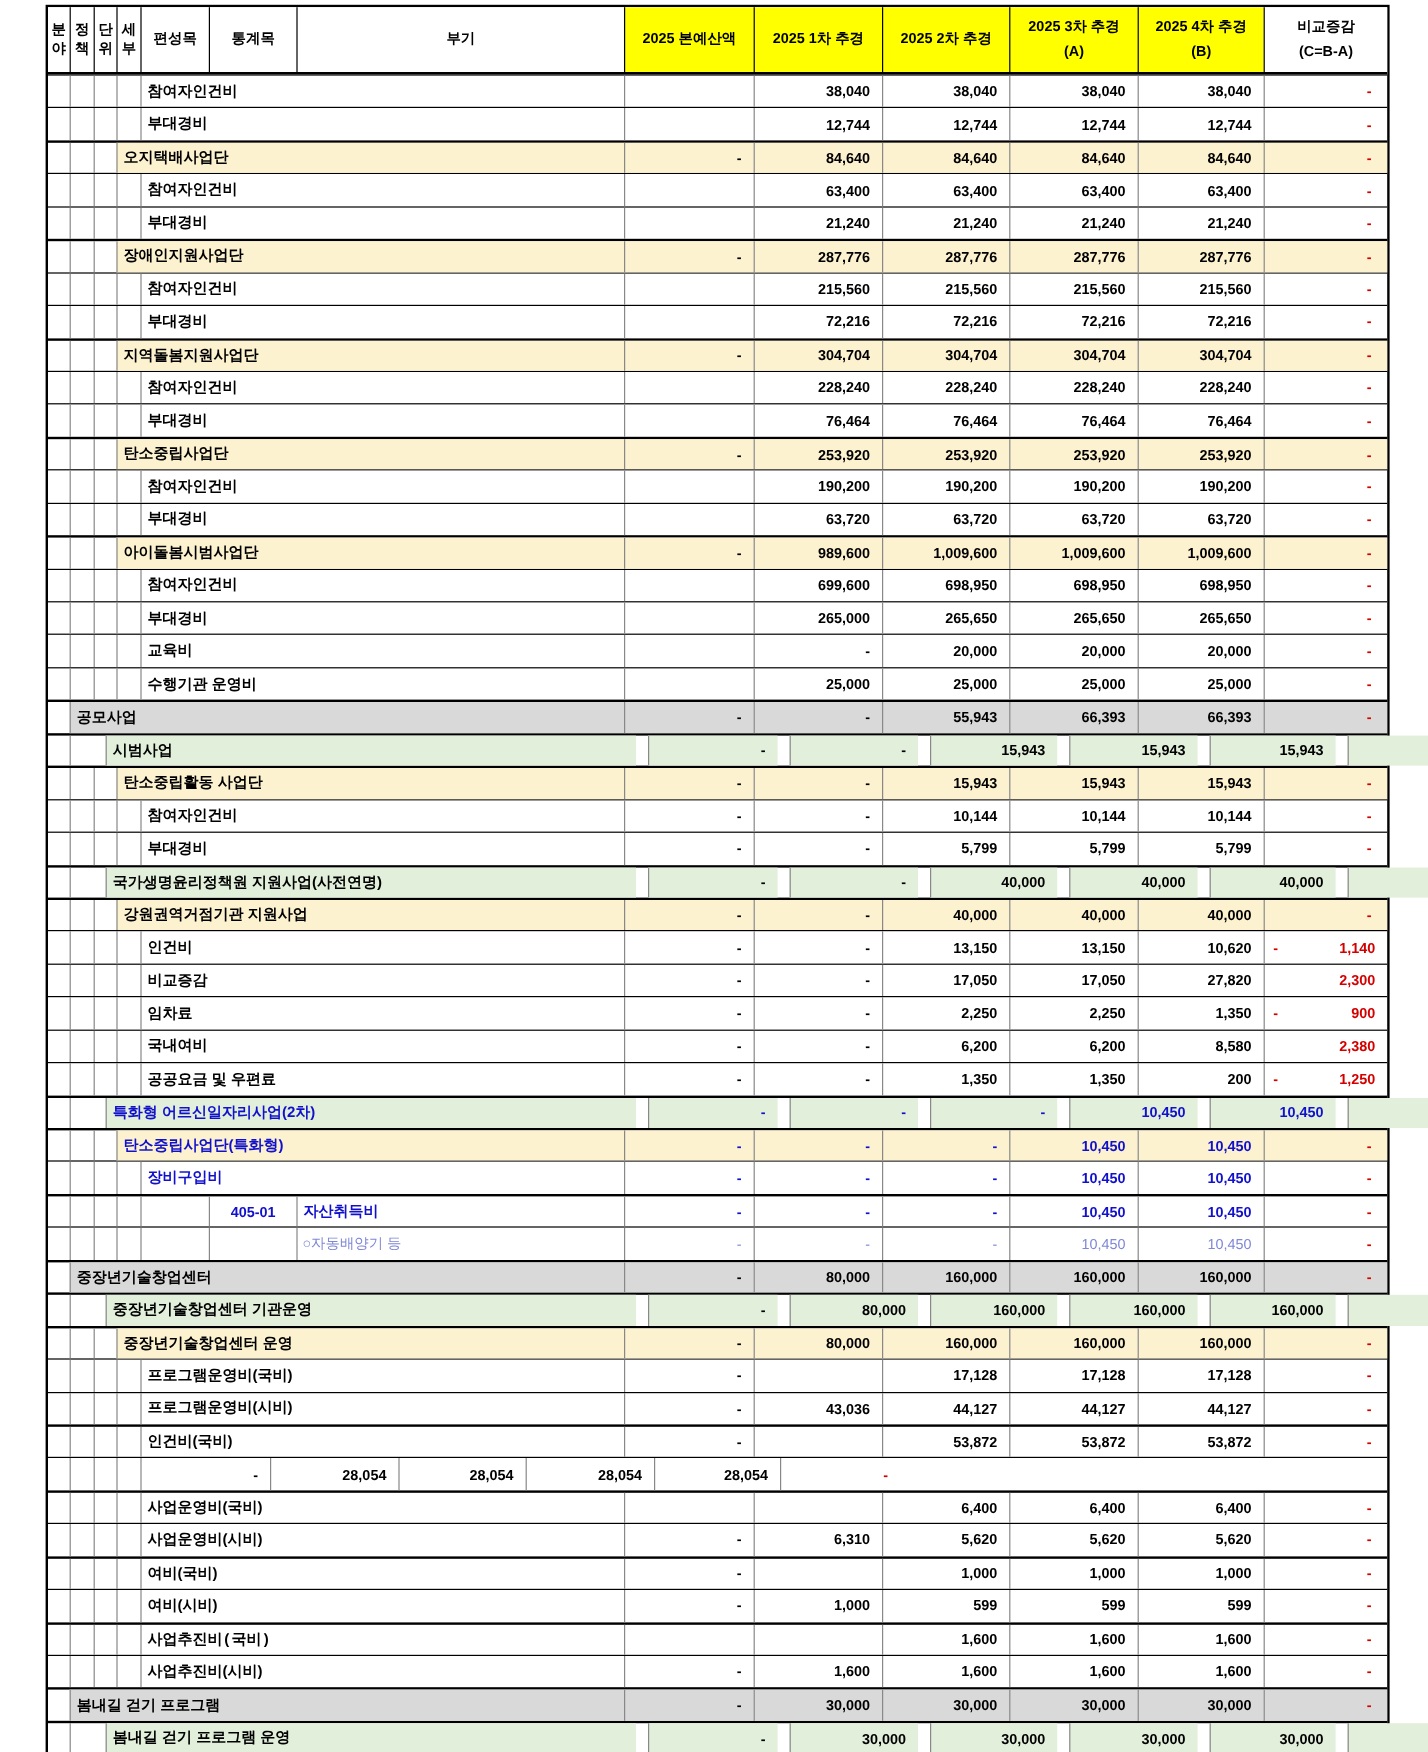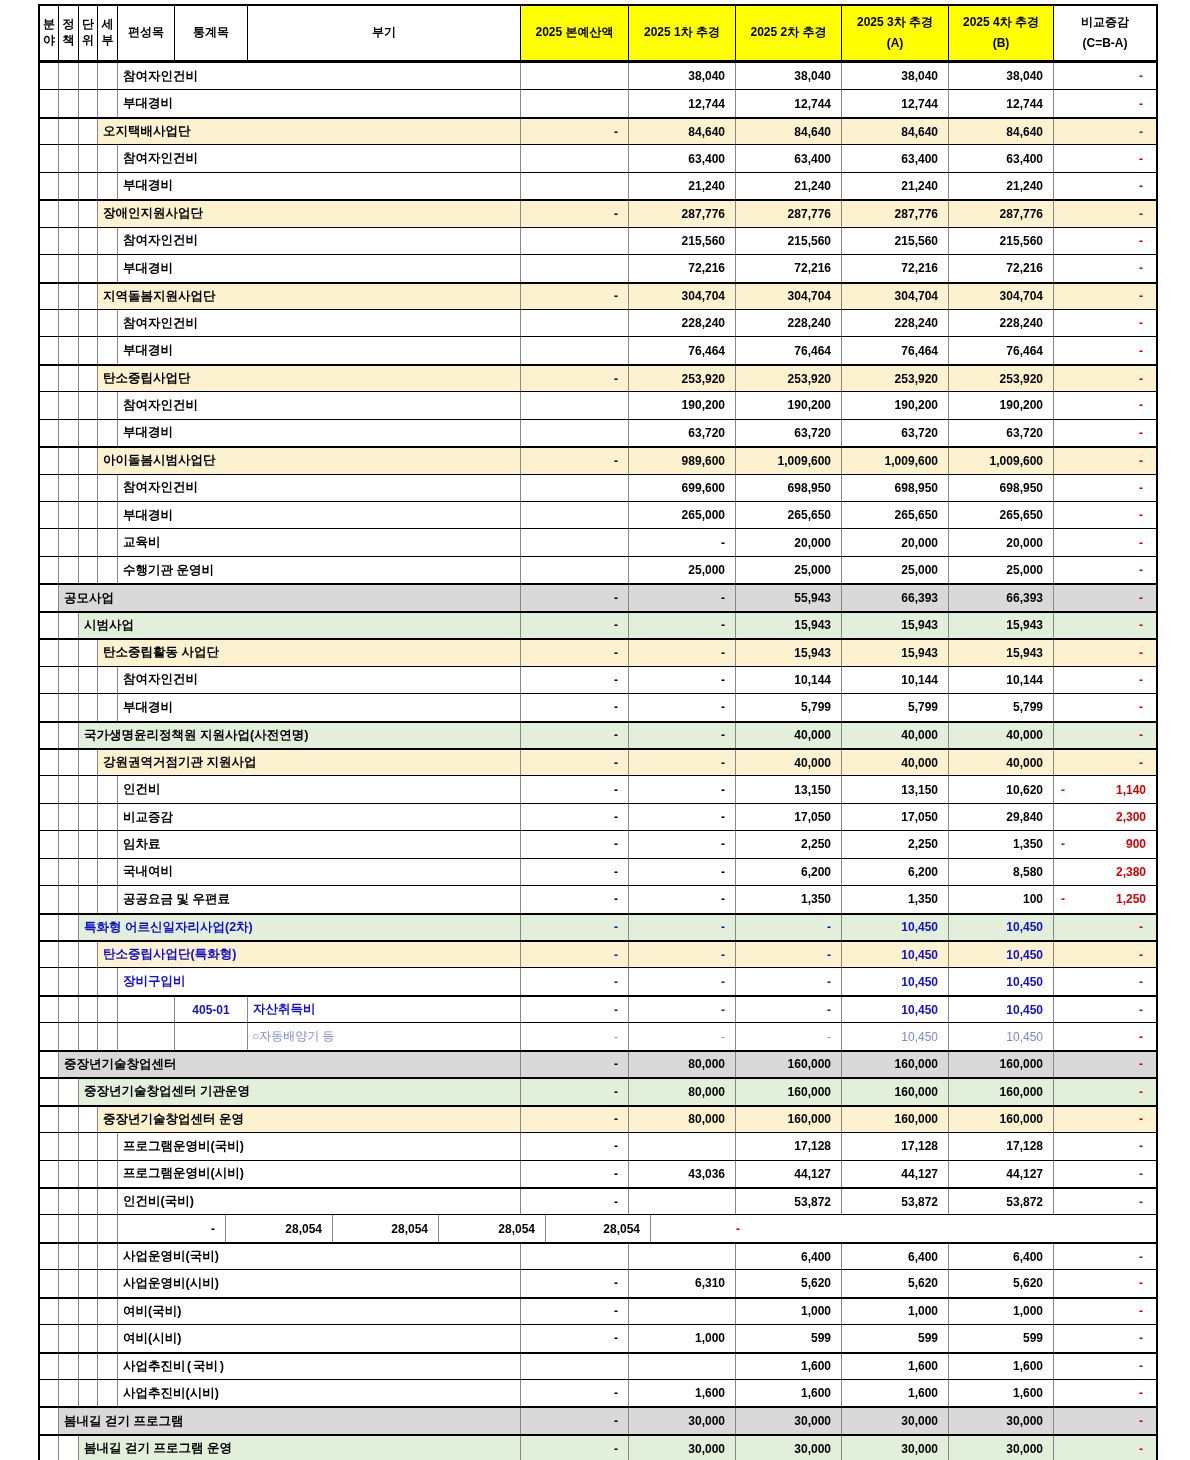--- a/index.html
+++ b/index.html
@@ -14,21 +14,21 @@
   .row.thick{border-top:2.5px solid var(--grid);}
   .row.header{height:56px;border-top:none;border-bottom:2px solid var(--grid);background:#fff;}
   .cell{box-sizing:border-box;flex:0 0 auto;border-left:1px solid var(--vline);
         display:flex;align-items:center;overflow:hidden;white-space:nowrap;}
   .row .cell:first-child{border-left:none;}
   .header .cell{border-left:1px solid var(--grid);flex-direction:column;justify-content:center;
         text-align:center;font-weight:700;font-size:12px;line-height:1.3;white-space:normal;}
   .header .cell .sub{margin-top:5px;}
   .yellow{background:var(--yellow);}
   .bg-gray{background:var(--gray);}
-  .bg-green{background:var(--green);}
+  .bg-green{background:var(--green);margin-left:10px;}
   .bg-beige{background:var(--beige);}
   .lbl{font-size:12.5px;font-weight:700;padding-left:5px;}
   .num{justify-content:flex-end;padding-right:10px;font-size:12px;font-weight:600;}
   .codecell{justify-content:center;font-size:12px;font-weight:700;}
   .fg-b{color:var(--blue);}
   .fg-lb{color:var(--lblue);font-weight:400 !important;}
   .diff{color:var(--red);font-size:12px;font-weight:600;}
   .diff.dash{justify-content:flex-end;padding-right:13px;}
   .diff.pos{justify-content:flex-end;padding-right:10px;}
   .diff.neg{justify-content:space-between;padding-left:7px;padding-right:10px;}
@@ -406,21 +406,21 @@
       <div class="row">
         <div class="cell " style="width: 18px;"></div>
         <div class="cell " style="width: 20px;"></div>
         <div class="cell " style="width: 19px;"></div>
         <div class="cell " style="width: 20px;"></div>
         <div class="cell lbl " style="width: 403px;">비교증감</div>
         <div class="cell num " style="width: 108px;">-</div>
         <div class="cell num " style="width: 107px;">-</div>
         <div class="cell num " style="width: 106px;">17,050</div>
         <div class="cell num " style="width: 107px;">17,050</div>
-        <div class="cell num " style="width: 105px;">29,840</div>
+        <div class="cell num " style="width: 105px;">27,820</div>
         <div class="cell diff pos " style="width: 103px;">2,300</div>
       </div>
       <div class="row">
         <div class="cell " style="width: 18px;"></div>
         <div class="cell " style="width: 20px;"></div>
         <div class="cell " style="width: 19px;"></div>
         <div class="cell " style="width: 20px;"></div>
         <div class="cell lbl " style="width: 403px;">임차료</div>
         <div class="cell num " style="width: 108px;">-</div>
         <div class="cell num " style="width: 107px;">-</div>
@@ -448,21 +448,21 @@
       <div class="row">
         <div class="cell " style="width: 18px;"></div>
         <div class="cell " style="width: 20px;"></div>
         <div class="cell " style="width: 19px;"></div>
         <div class="cell " style="width: 20px;"></div>
         <div class="cell lbl " style="width: 403px;">공공요금 및 우편료</div>
         <div class="cell num " style="width: 108px;">-</div>
         <div class="cell num " style="width: 107px;">-</div>
         <div class="cell num " style="width: 106px;">1,350</div>
         <div class="cell num " style="width: 107px;">1,350</div>
-        <div class="cell num " style="width: 105px;">100</div>
+        <div class="cell num " style="width: 105px;">200</div>
         <div class="cell diff neg " style="width: 103px;">
           <span>-</span>
           <span>1,250</span>
         </div>
       </div>
       <div class="row thick">
         <div class="cell " style="width: 18px;"></div>
         <div class="cell " style="width: 20px;"></div>
         <div class="cell lbl bg-green fg-b" style="width: 442px;">특화형 어르신일자리사업(2차)</div>
         <div class="cell num bg-green fg-b" style="width: 108px;">-</div>

